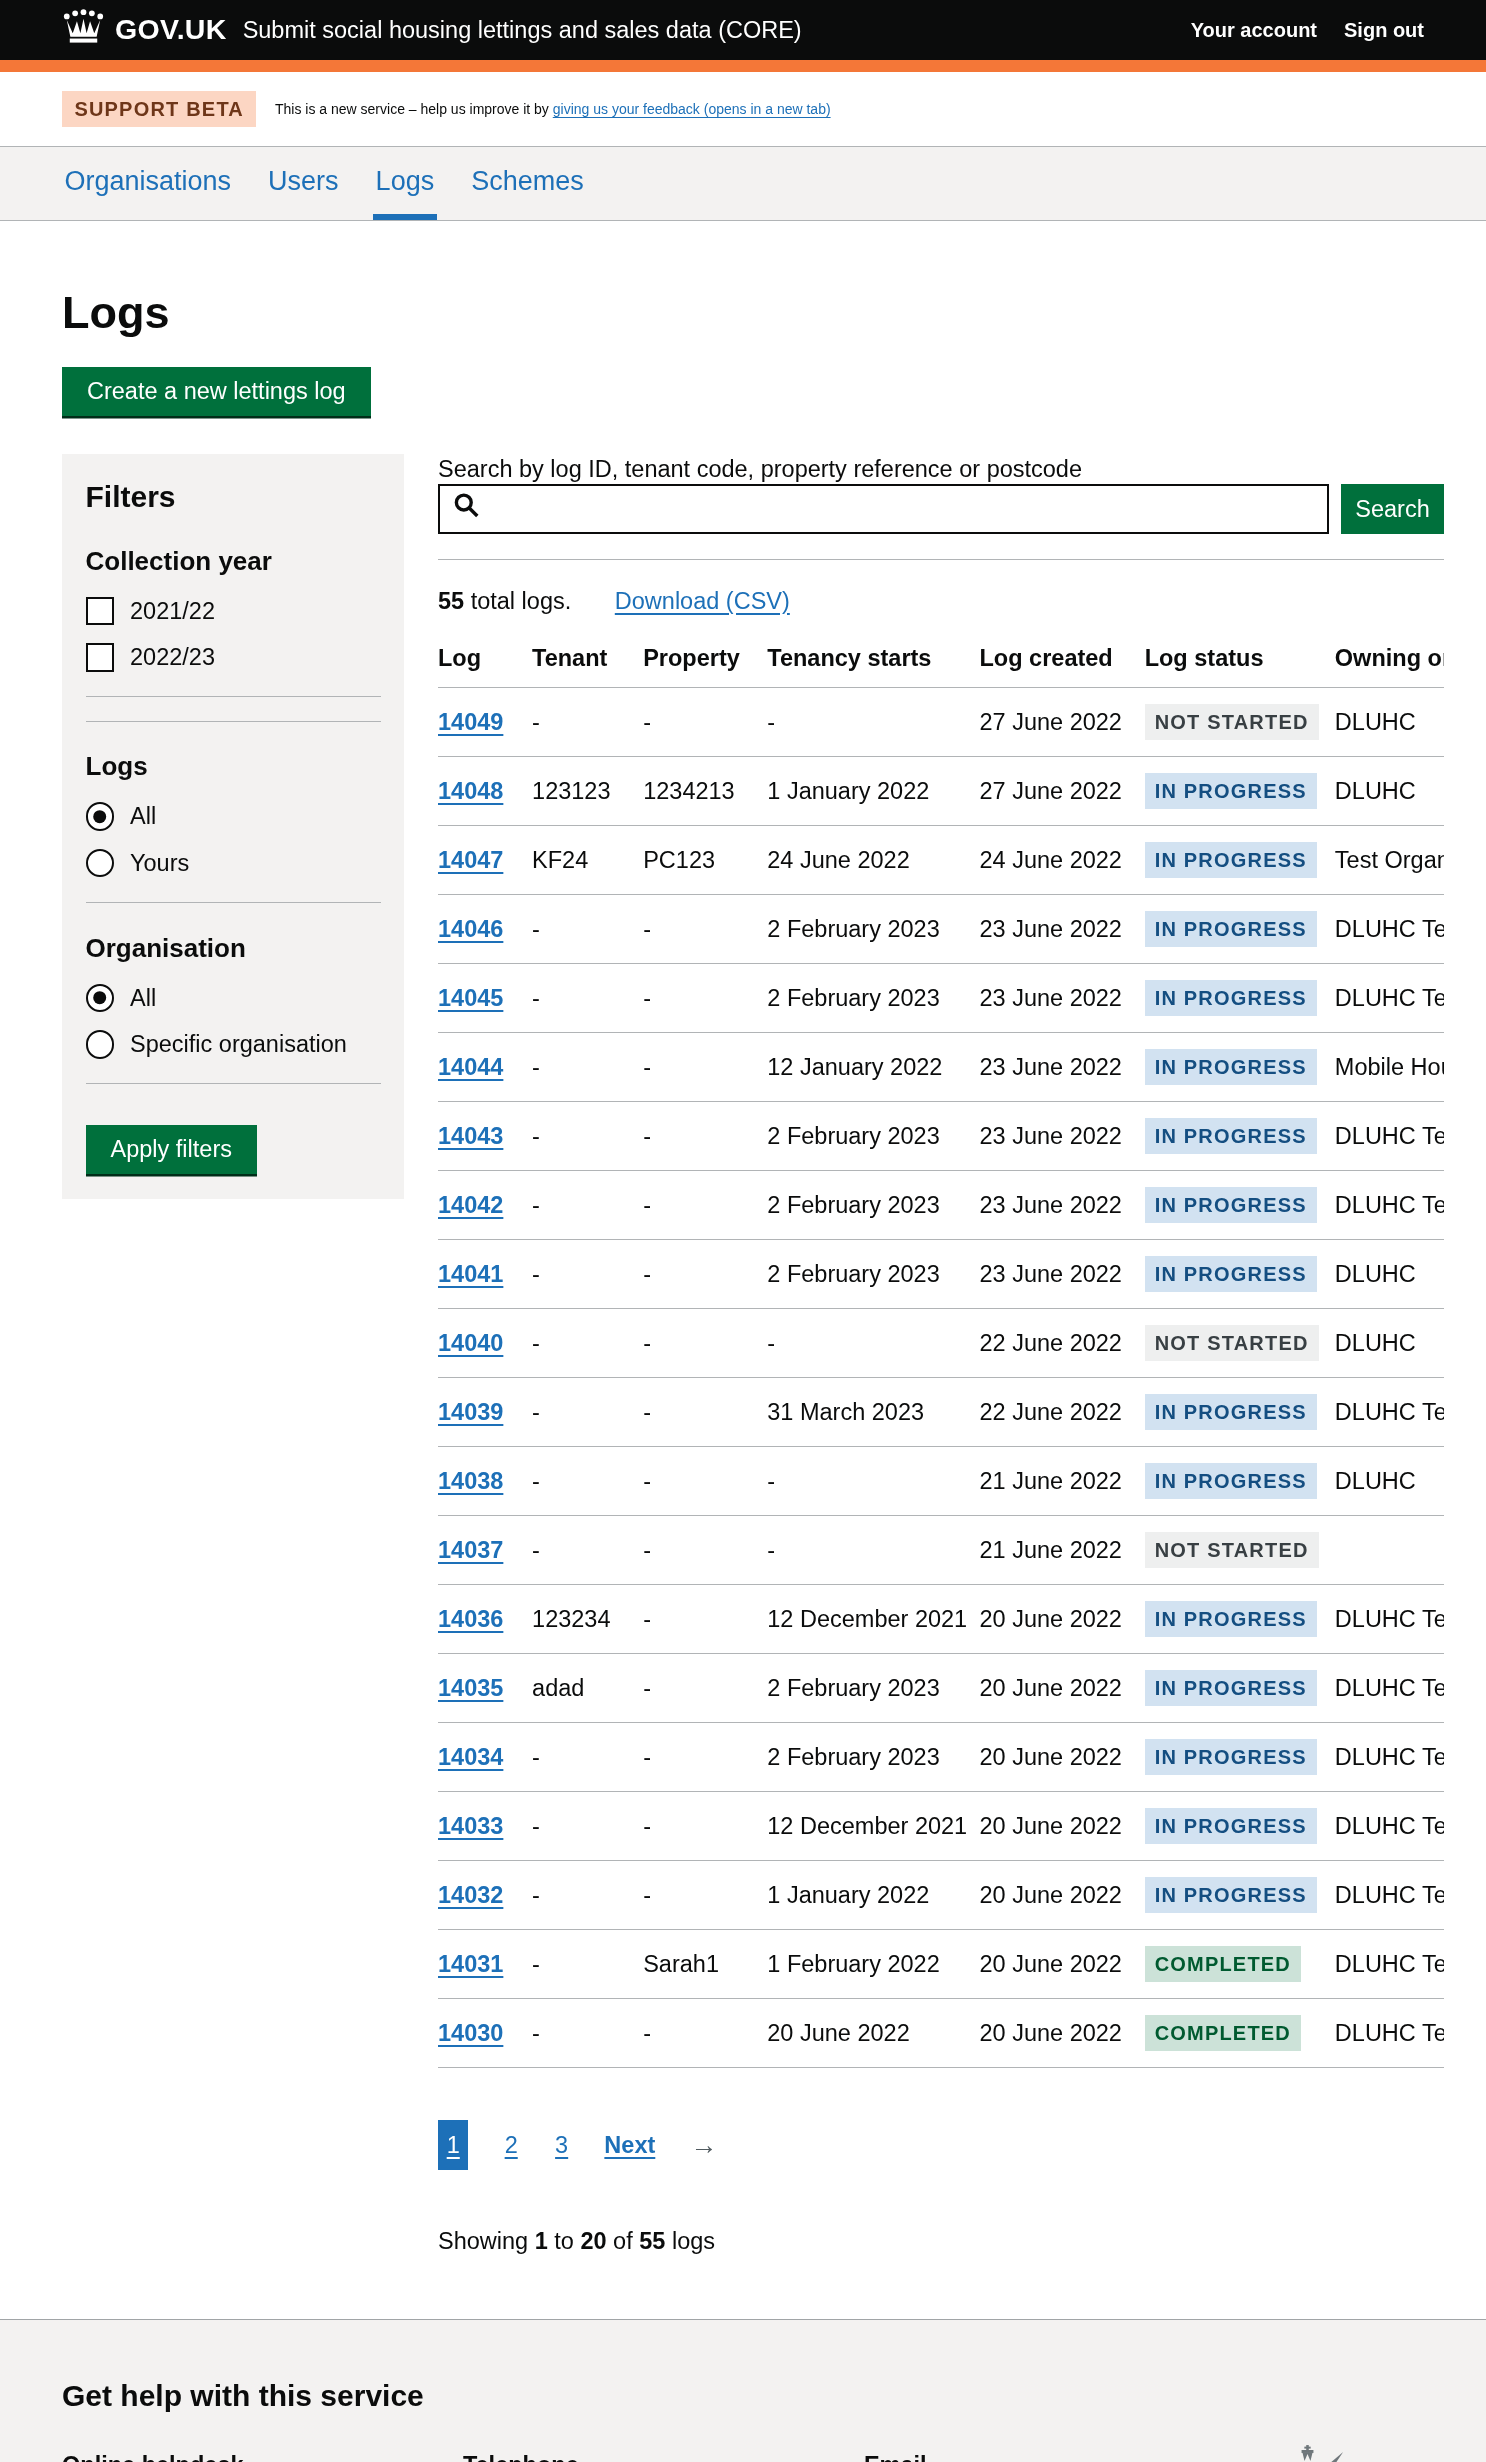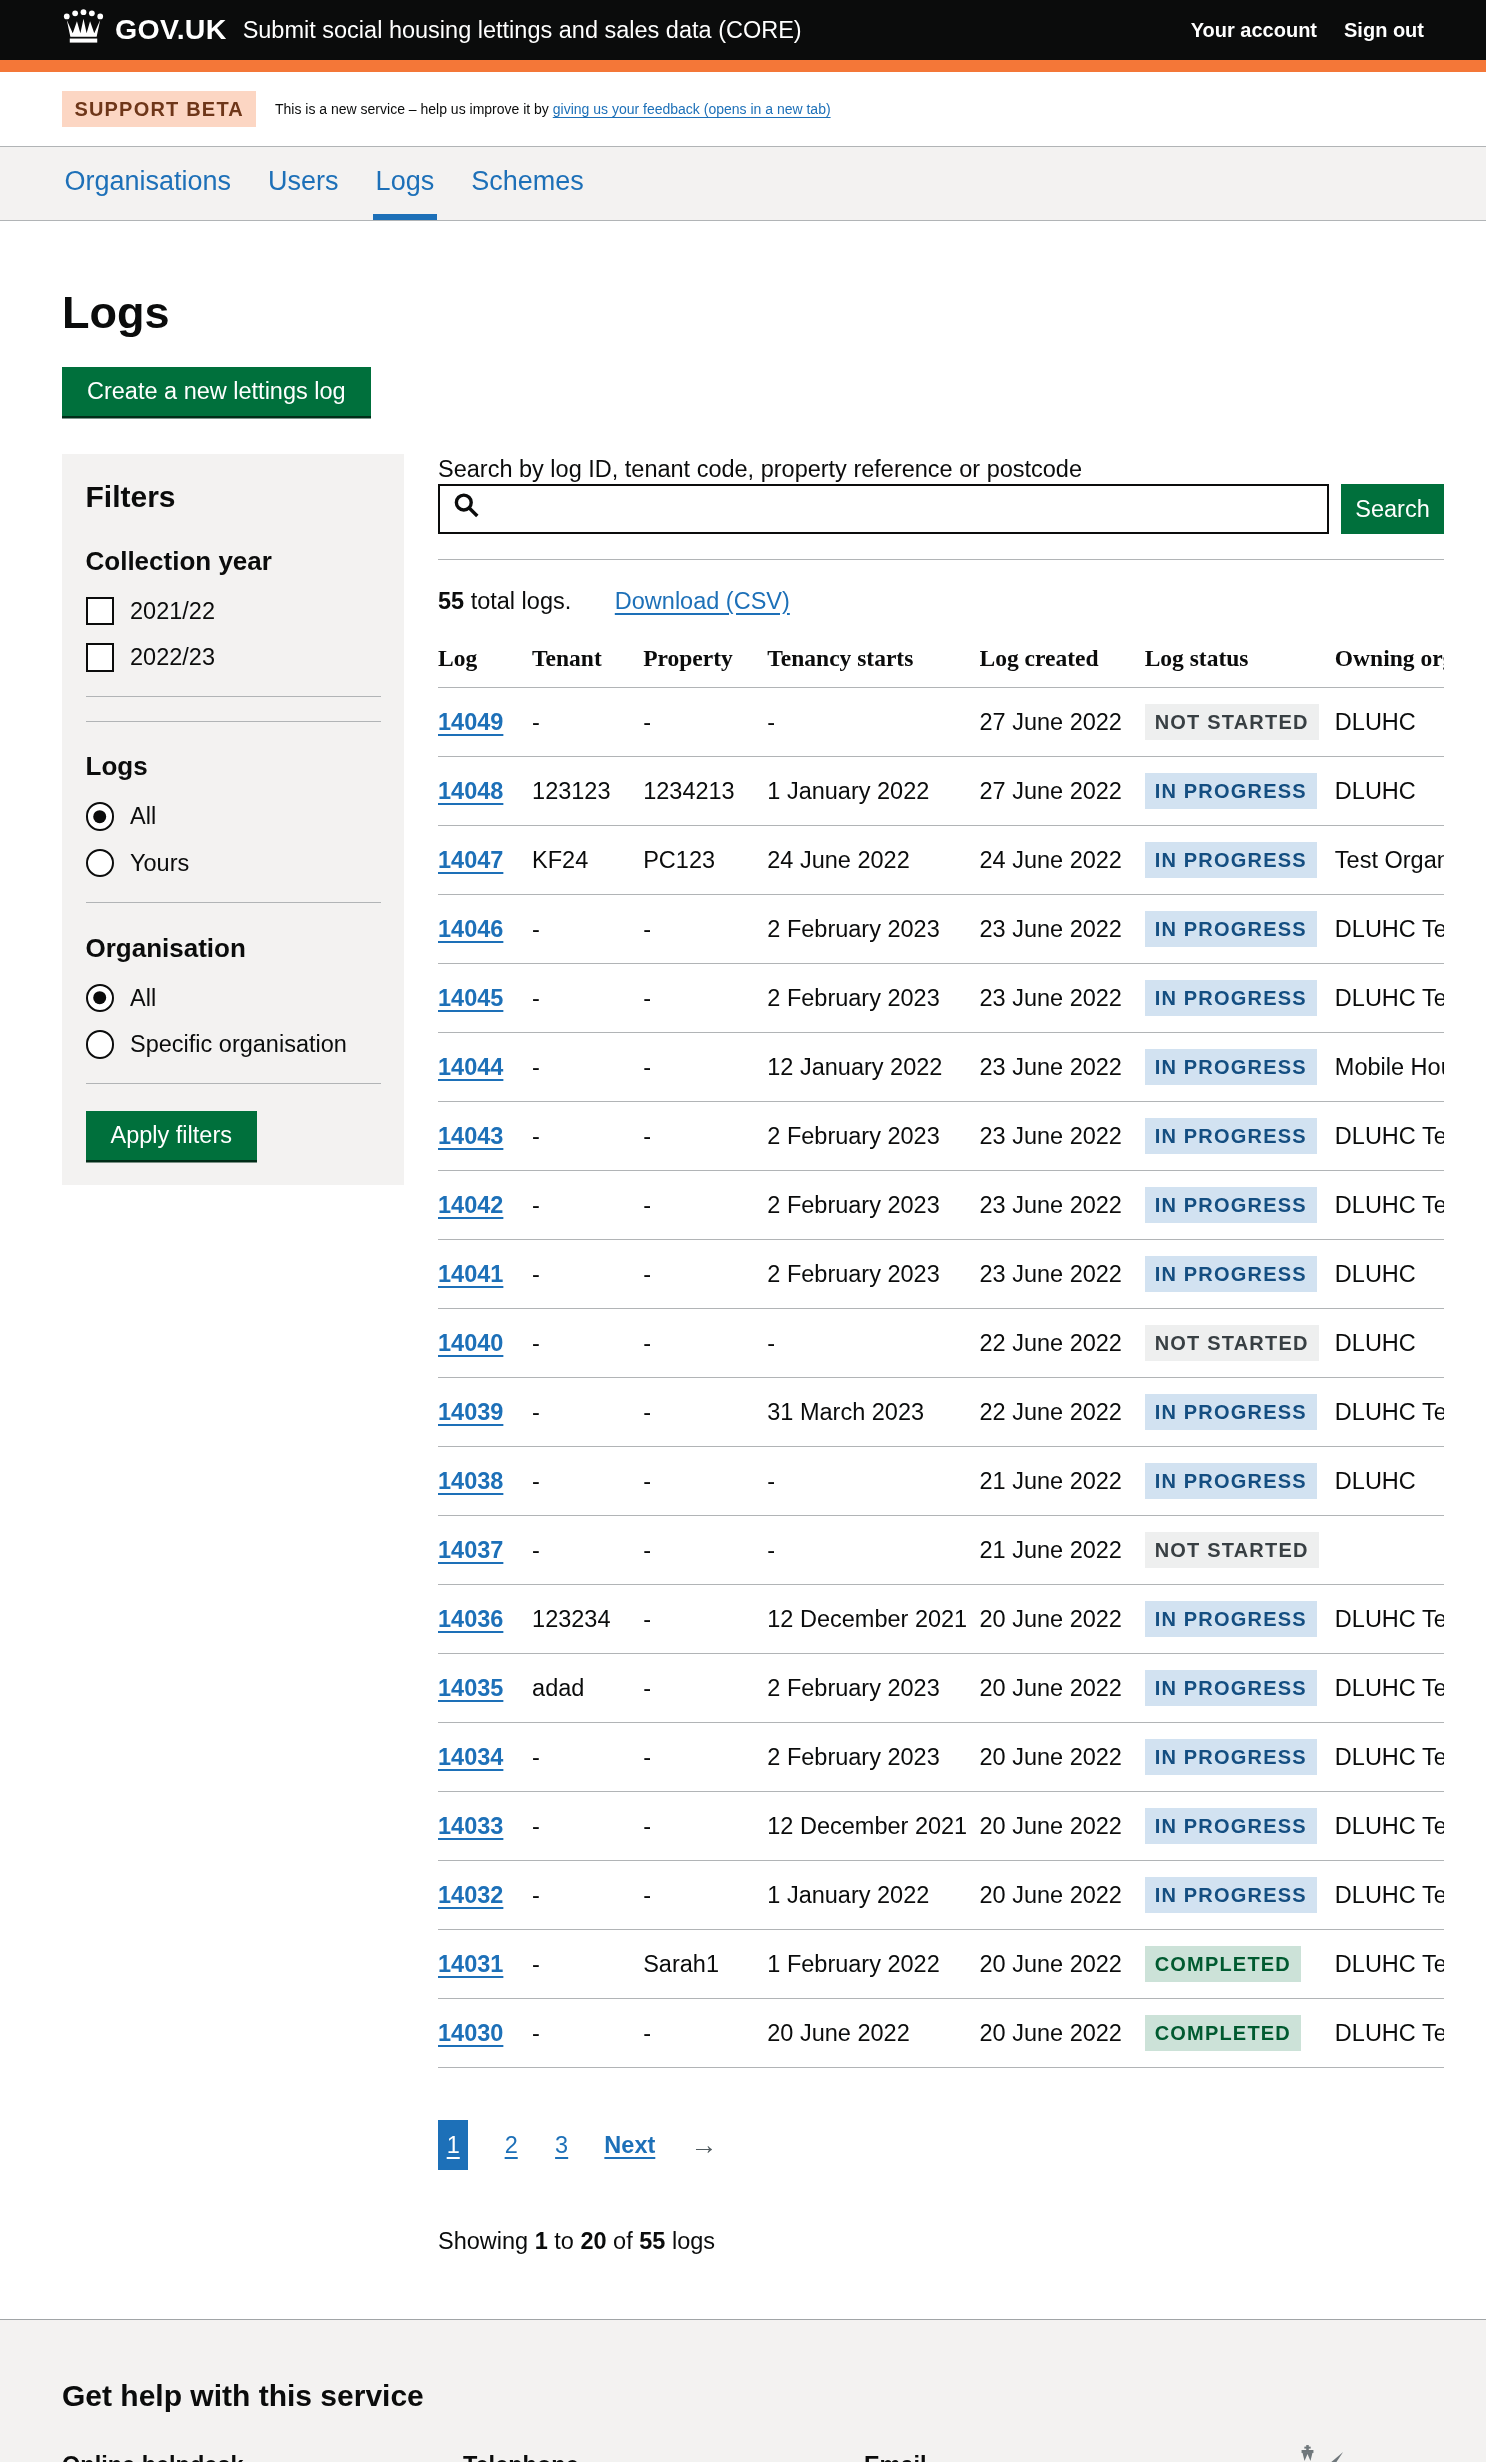--- a/index.html
+++ b/index.html
@@ -48,37 +48,37 @@
   .filters h2{font-size:30px; font-weight:bold;}
   .filter-group{margin-top:28.5px;}
   .filter-legend{font-weight:bold; font-size:26px; margin-bottom:17.3px;}
   .opt{display:flex; align-items:center; gap:16px; margin-bottom:16px;}
   .checkbox{width:28.5px; height:28.5px; flex:0 0 28.5px; border:2.5px solid var(--black); background:#fff;}
   .radio{width:28.5px; height:28.5px; flex:0 0 28.5px; border:2.5px solid var(--black); border-radius:50%;
     background:#fff; position:relative;}
   .radio.checked::after{content:""; position:absolute; left:50%; top:50%; width:13.6px; height:13.6px;
     border-radius:50%; background:var(--black); transform:translate(-50%,-50%);}
   .filter-divider{border:0; border-top:1.2px solid var(--border); margin:23.5px 0 0 0;}
-  .apply-btn{margin-top:27px;}
+  .apply-btn{margin-top:41px;}
   
   .results-col{flex:1 1 auto; min-width:0;}
   .search-label{font-size:23.5px; margin-bottom:10px;}
   .search-row{display:flex; gap:12.4px; align-items:stretch;}
   .search-box{position:relative; flex:1;}
   .search-input{width:100%; height:50px; border:2.5px solid var(--black); font-size:23.5px;
     padding:0 12.4px 0 57px; font-family:inherit;}
   .search-icon{position:absolute; left:15px; top:50%; transform:translateY(-50%);}
   .search-btn{flex:0 0 103px; height:50px; box-shadow:none; padding:0;}
   .results-divider{border:0; border-top:1.2px solid var(--border); margin-top:25px;}
   .results-line{margin-top:26px; font-size:23.5px;}
   .results-line b{font-weight:bold;}
   .download-link{color:var(--blue); text-decoration:underline; text-underline-offset:3.7px; margin-left:37px;}
   table.logs{border-collapse:collapse; table-layout:fixed; width:1006px; margin-top:26px;}
   table.logs th{font-weight:bold; text-align:left; font-size:23.5px; padding:0 6.2px 13.6px 0;
-    border-bottom:1.2px solid var(--border); overflow:hidden; white-space:nowrap;font-family:Liberation Serif, serif;}
+    border-bottom:1.2px solid var(--border); overflow:hidden; white-space:nowrap;}
   table.logs td{font-size:23.5px; padding:16px 6.2px 16px 0; border-bottom:1.2px solid var(--border);
     overflow:hidden; white-space:nowrap; vertical-align:middle;}
   th.c-log{width:94px;} th.c-tenant{width:111px;} th.c-prop{width:124px;}
   th.c-start{width:212px;} th.c-created{width:165px;} th.c-status{width:190px;}
   th.c-own{width:109px;}
   .log-link{color:var(--blue); text-decoration:underline; text-underline-offset:3.7px; font-weight:bold;}
   .tag{display:inline-block; font-weight:bold; font-size:20px; letter-spacing:1.2px;
     padding:5px 10px; text-transform:uppercase; white-space:nowrap;}
   .tag.not-started{background:#eeefef; color:#383f43;}
   .tag.in-progress{background:#d2e2f1; color:#144e81;}

